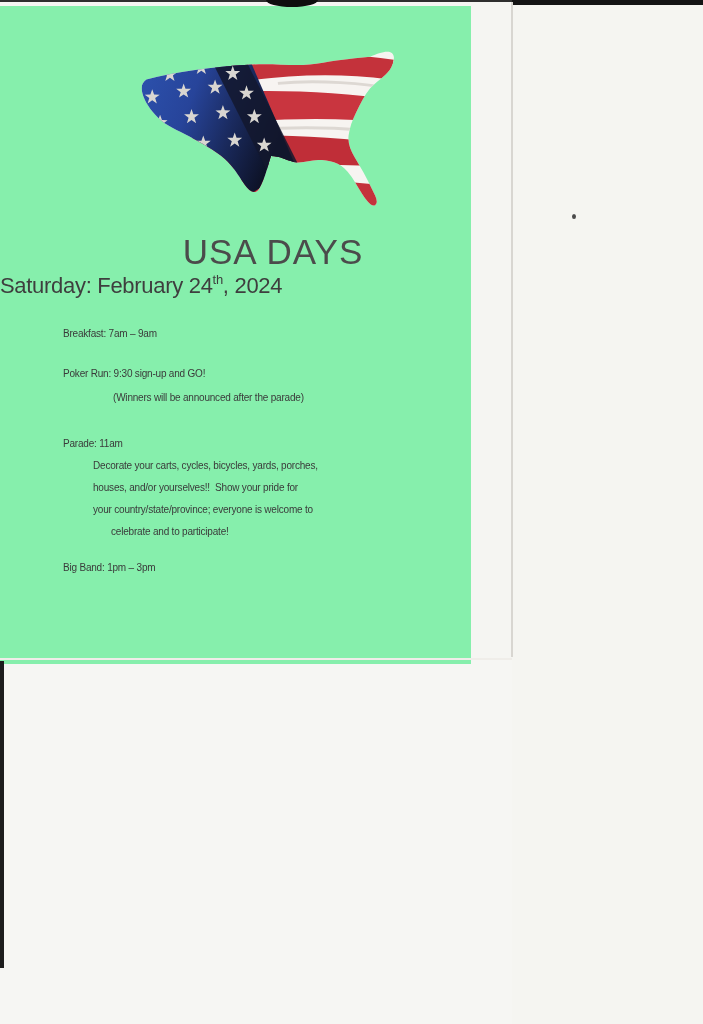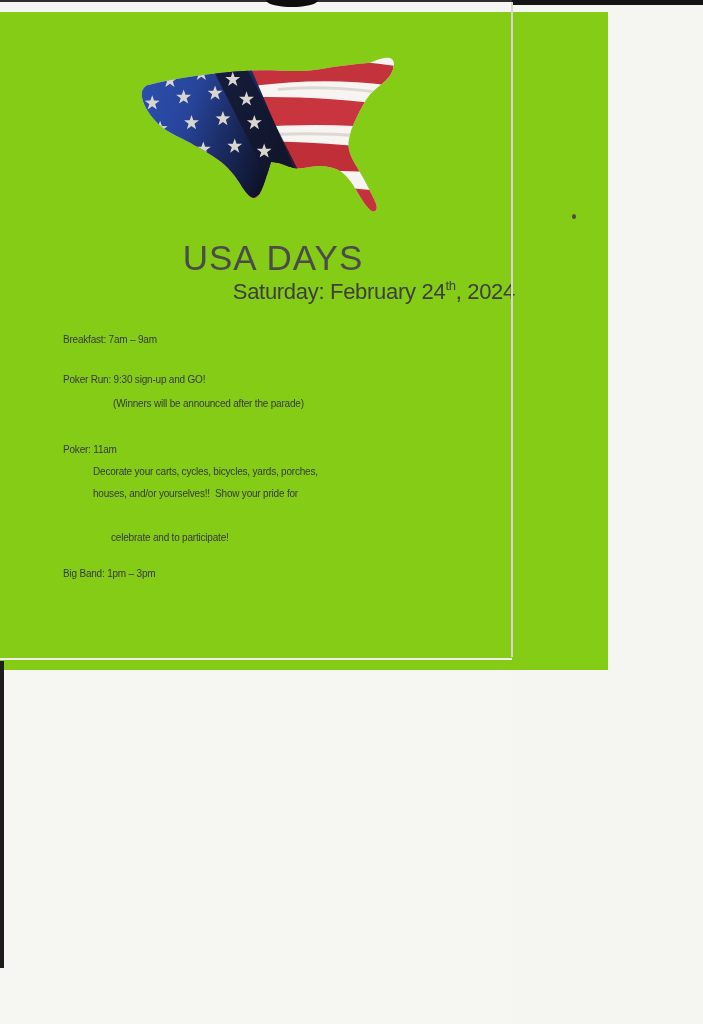--- a/index.html
+++ b/index.html
@@ -3,22 +3,22 @@
 <meta charset="utf-8">
 <style>
   html,body{margin:0;padding:0;}
   body{
     width:703px;height:1024px;position:relative;overflow:hidden;
     background:#f5f5f2;
     font-family:"Liberation Sans", sans-serif;
   }
   
   .paper{
-    position:absolute;left:0;top:12px;width:608px;height:658px;
-    background:#84cc16;
+    position:absolute;left:0;top:6px;width:471px;height:658px;
+    background:#86efac;
   }
   
   .bg-right{
     position:absolute;left:512px;top:0;width:191px;height:1024px;
     background:#f5f5f1;
   }
   .bg-bottom{
     position:absolute;left:0;top:660px;width:512px;height:364px;
     background:#f6f6f3;
   }
@@ -32,21 +32,21 @@
   .left-strip{position:absolute;left:0;top:661px;width:4px;height:307px;background:#1d1d1d;}
   .speck{position:absolute;left:572px;top:214px;width:4px;height:5px;background:#4a4a4a;border-radius:50%;}
   
   .flag{position:absolute;left:128px;top:44px;width:290px;height:162px;}
   
   .title{
     position:absolute;left:0;top:226px;width:546px;text-align:center;
     font-size:35px;color:#4b4b4b;letter-spacing:1px;
   }
   .subtitle{
-    position:absolute;left:0;top:267px;width:515px;text-align:right;
+    position:absolute;left:0;top:267px;width:515px;text-align:left;
     font-size:22px;color:#3e3e3e;letter-spacing:-0.3px;
   }
   .subtitle sup{font-size:13px;position:relative;top:-1px;}
   
   .line{
     position:absolute;left:63px;white-space:pre;
     font-size:10px;color:#3a3a3a;letter-spacing:-0.2px;
   }
   .line.indent{left:93px;}
   .l0{top:322px;}
@@ -137,23 +137,24 @@
     </g>
   </svg>
 
   <div class="title">USA DAYS</div>
 
   <div class="subtitle"><span>Saturday: February 24</span><sup>th</sup><span>, 2024</span></div>
 
   <div class="line l0">Breakfast: 7am – 9am</div>
   <div class="line l1">Poker Run: 9:30 sign-up and GO!</div>
   <div class="line l2 indent">(Winners will be announced after the parade)</div>
-  <div class="line l3">Poker: 11am</div>
+  <div class="line l3">Parade: 11am</div>
   <div class="line l5 indent">houses, and/or yourselves!!  Show your pride for</div>
   <div class="line l4 indent">Decorate your carts, cycles, bicycles, yards, porches,</div>
+  <div class="line l6 indent">your country/state/province; everyone is welcome to</div>
   <div class="line l7 indent">celebrate and to participate!</div>
   <div class="line l8">Big Band: 1pm – 3pm</div>
 </div>
 
 <div class="topbar-left"></div>
 <div class="topbar-right"></div>
 <div class="top-blob"></div>
 <div class="paper-edge-line"></div>
 <div class="paper-bottom-line"></div>
 <div class="left-strip"></div>

